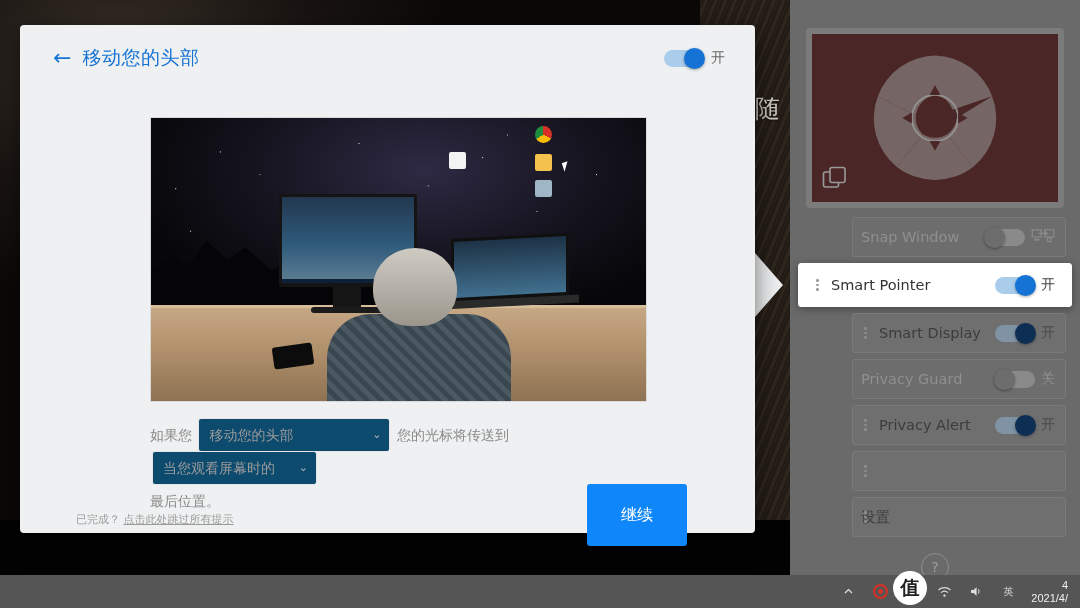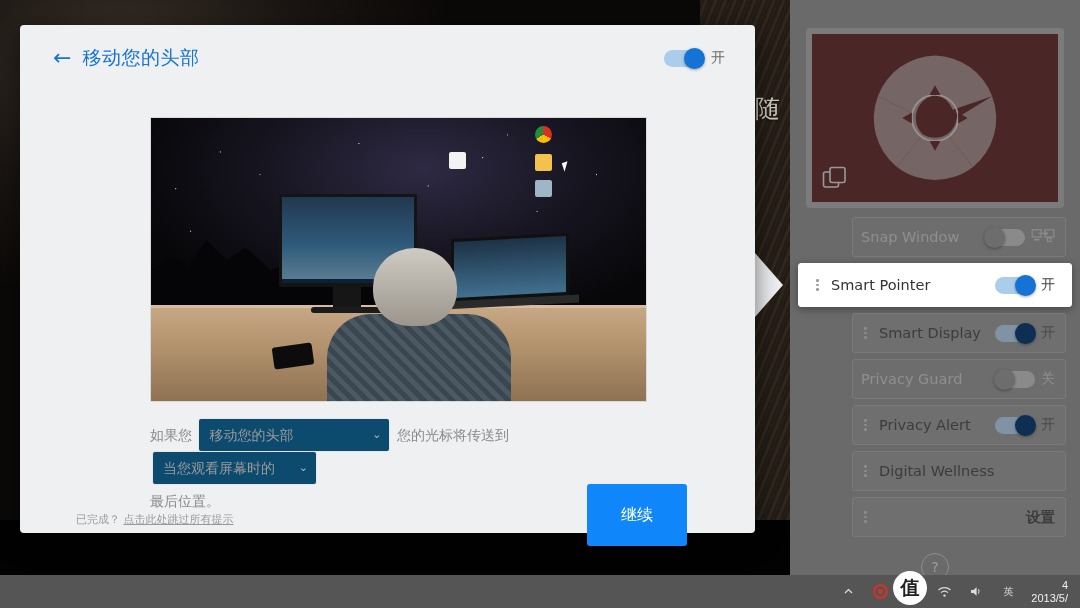--- a/index.html
+++ b/index.html
@@ -201,21 +201,21 @@
     display:flex;align-items:center;padding:0 10px 0 8px;box-sizing:border-box;
     background:#6f6f6f;border:1px solid #7a7a7a;color:#3c3c3c;font-size:14.5px;
     font-family:"DejaVu Sans",sans-serif;cursor:pointer;margin-left:48px;
   }
   .mrow.dim{color:#8f8f8f;background:#6d6d6d;}
   .mrow.active{
     background:#fff;color:#333;border:1px solid #fff;height:44px;
     box-shadow:0 2px 9px rgba(0,0,0,.35);margin-left:-6px;margin-right:-6px;
     padding:0 16px 0 14px;
   }
-  .mrow.center{justify-content:flex-end;font-weight:bold;}
+  .mrow.center{justify-content:flex-start;}
   .dots{width:9px;display:flex;flex-direction:column;gap:2px;align-items:center;margin-right:9px;flex:0 0 auto;}
   .dots i{width:2.5px;height:2.5px;border-radius:50%;background:#8d8d8d;display:block;}
   .mrow.active .dots i{background:#9c9c9c;}
   .mlabel{flex:1 1 auto;}
   .mright{display:flex;align-items:center;gap:6px;flex:0 0 auto;}
   .mstate{font-size:14px;}
   .mrow.active .mstate{color:#444;}
   .mrow .mstate{color:#4a4a4a;}
   .mrow.dim .mstate{color:#8f8f8f;}
   .snap-ico{width:24px;height:18px;}
@@ -409,21 +409,20 @@
         <span class="mstate">开</span>
       </span>
     </div>
 
     <div class="mrow">
       <span class="dots">
           <i></i>
           <i></i>
           <i></i>
         </span>
-      <span class="mlabel">Digital Wellness</span>
     </div>
 
     <div class="mrow center">
       <span class="dots" style="position:absolute;left:8px;">
           <i></i>
           <i></i>
           <i></i>
         </span>
       <span>设置</span>
     </div>
@@ -466,20 +465,20 @@
           <path d="M9.4 4.4 a3.6 3.6 0 0 1 0 4.2" fill="none" stroke="#dcdcdc" stroke-width="1.1"></path>
         </svg>
     </span>
     <span class="tray-ico">
       <svg width="15" height="13" viewBox="0 0 15 13">
           <text x="7.5" y="10" font-size="10" fill="#dcdcdc" text-anchor="middle" font-family="DejaVu Sans">英</text>
         </svg>
     </span>
     <span class="tray-clock">
       <span style="display:block;">4</span>
-      <span style="display:block;">2013/5/</span>
+      <span style="display:block;">2021/4/</span>
     </span>
   </div>
 </div>
 
 <div class="watermark">
   <span class="wm-badge">值</span>
 </div>
 
 </body></html>

